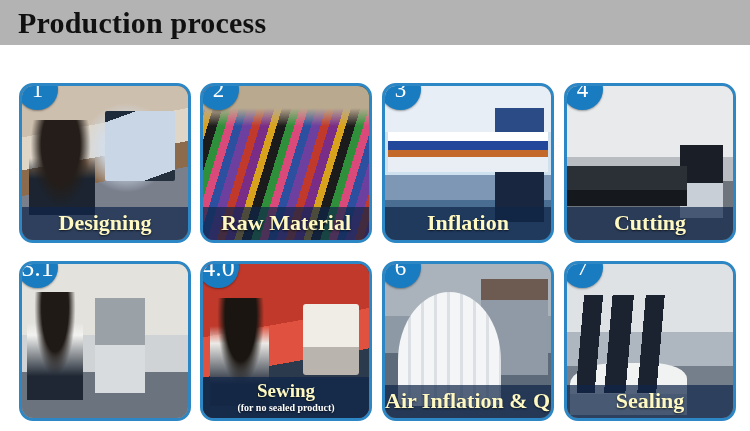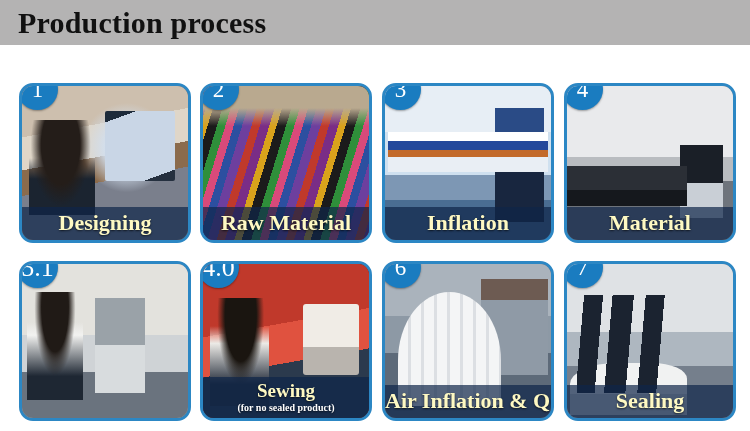--- a/index.html
+++ b/index.html
@@ -241,21 +241,21 @@
           <span class="label-main">Inflation</span>
         </div>
         <div class="badge">
           <span>3</span>
         </div>
       </div>
 
       <div class="card c3">
         <div class="photo ph-cutting"></div>
         <div class="label">
-          <span class="label-main">Material</span>
+          <span class="label-main">Cutting</span>
         </div>
         <div class="badge">
           <span>4</span>
         </div>
       </div>
 
     </div>
 
     <div class="row row-2">
 

